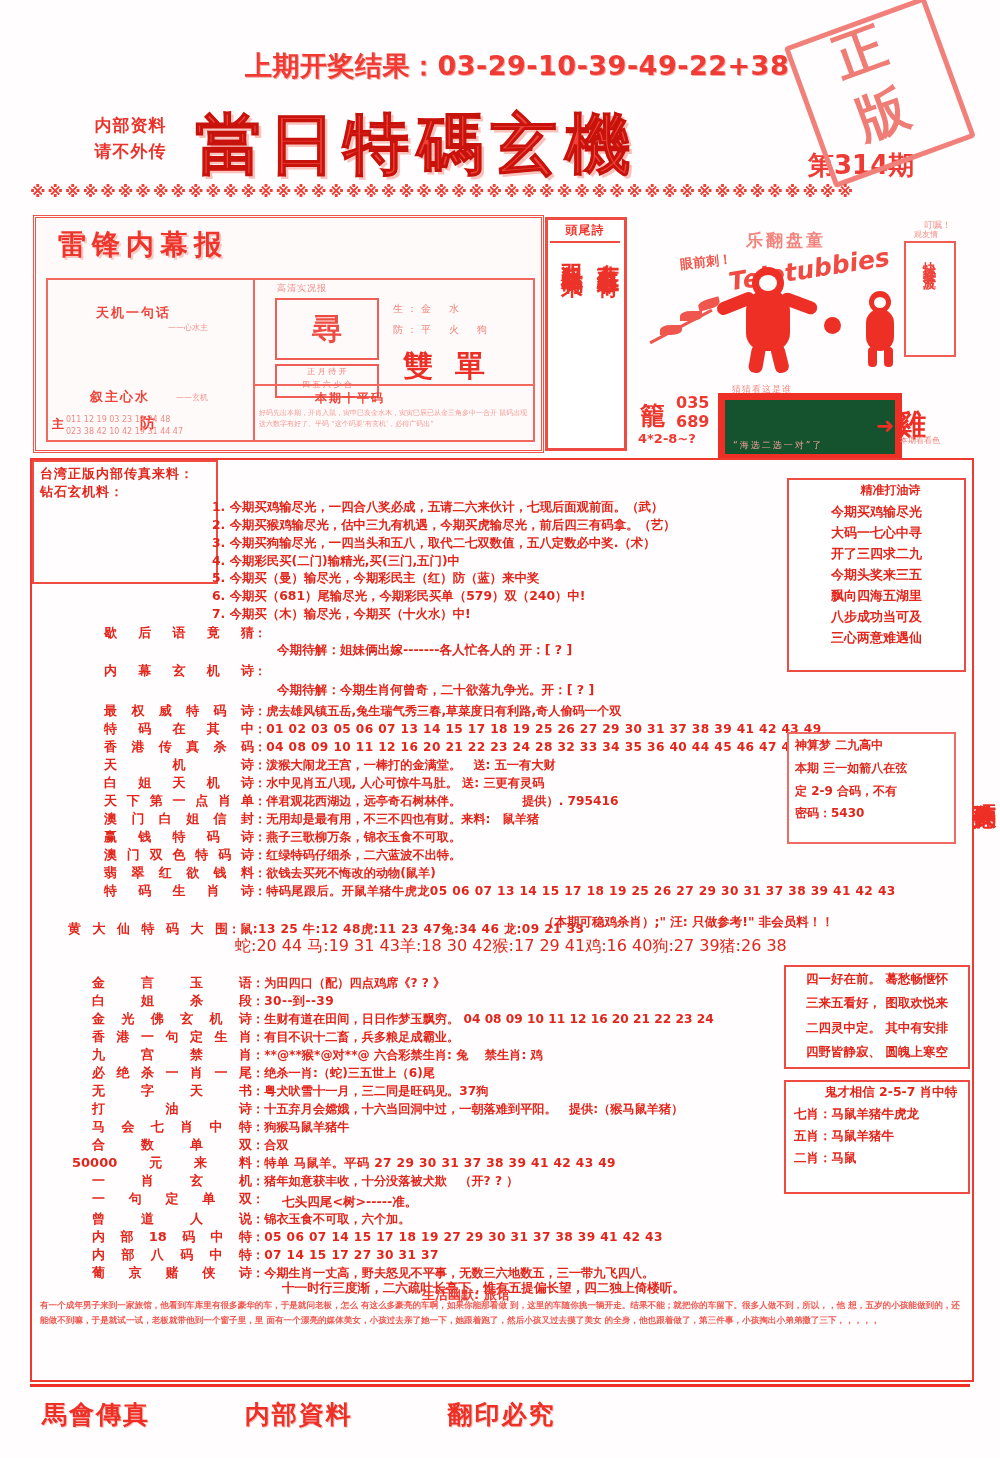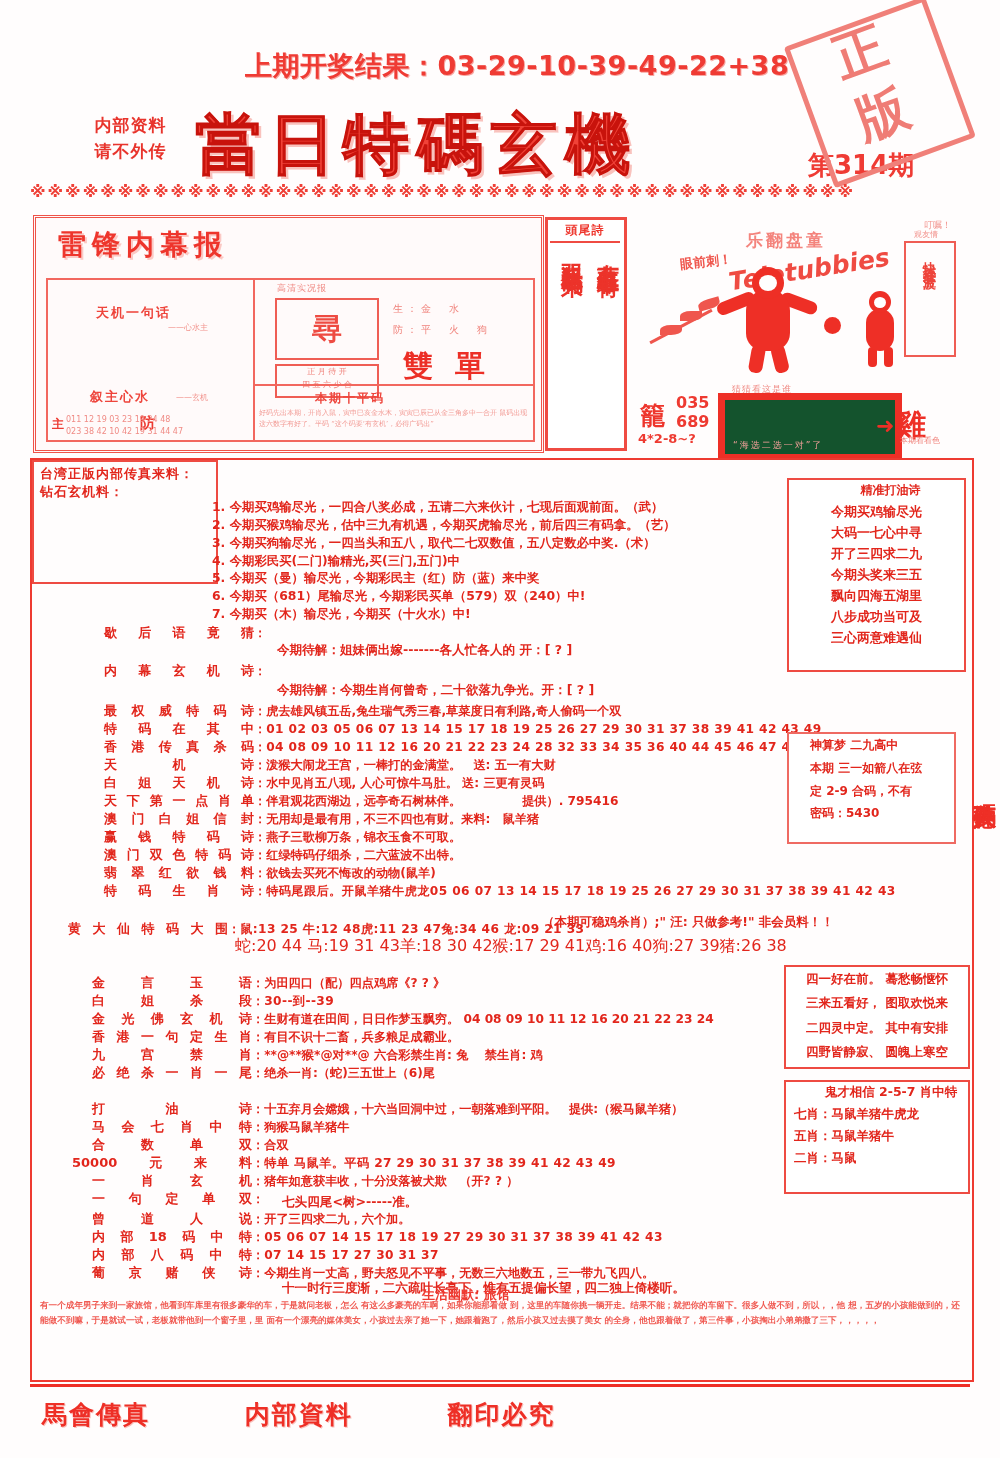--- a/index.html
+++ b/index.html
@@ -174,21 +174,21 @@
 
   .indent-line{position:absolute;left:245px;white-space:nowrap;font-size:12.6px;font-weight:bold;}
 
   
   .rbox{position:absolute;border:2px solid #ee4b42;background:#fff;}
   .rbox .hd{text-align:center;font-size:12px;font-weight:bold;padding:2px 0;margin-left:28px;}
   .rbox .ln{font-size:13px;font-weight:bold;text-align:center;line-height:1.62;white-space:nowrap;}
 
   #poem-box{left:755px;top:18px;width:175px;height:190px;}
   #dream-box{left:755px;top:272px;width:165px;height:108px;border:2px solid #ef6a62;}
-  #dream-box .ln{text-align:left;padding-left:21px;font-size:12px;line-height:1.9;}
+  #dream-box .ln{text-align:left;padding-left:6px;font-size:12px;line-height:1.9;}
   .dream-art{
     position:absolute;left:905px;top:268px;width:60px;
     font-size:23px;font-weight:bold;color:#ee2f26;line-height:1.05;text-align:center;
     writing-mode:vertical-rl;text-orientation:upright;height:116px;
   }
   #couplet-box{left:752px;top:505px;width:182px;height:100px;}
   #couplet-box .ln{font-size:12.5px;line-height:1.95;letter-spacing:0;}
   #seven-box{left:752px;top:620px;width:182px;height:110px;}
   #seven-box .ln{text-align:left;padding-left:8px;font-size:12.5px;line-height:1.75;}
   #seven-box .hd{font-size:12.5px;}
@@ -405,41 +405,44 @@
     </div>
     <div class="kv" style="left:60px;top:566px;">
       <span class="label-mid" style="width:160px;">香港一句定生肖</span><span class="v">：</span><span class="v">有目不识十二畜，兵多粮足成霸业。</span>
     </div>
     <div class="kv" style="left:60px;top:584px;">
       <span class="label-mid" style="width:160px;">九宫禁肖</span><span class="v">：</span><span class="v">**@**猴*@对**@   六合彩禁生肖: 兔　 禁生肖: 鸡</span>
     </div>
     <div class="kv" style="left:60px;top:602px;">
       <span class="label-mid" style="width:160px;">必绝杀一肖一尾</span><span class="v">：</span><span class="v">绝杀一肖:（蛇)三五世上（6)尾</span>
     </div>
+    <div class="kv" style="left:60px;top:620px;">
+      <span class="label-mid" style="width:160px;">无字天书</span><span class="v">：</span><span class="v">粤犬吠雪十一月，三二同是旺码见。37狗</span>
+    </div>
     <div class="kv" style="left:60px;top:638px;">
       <span class="label-mid" style="width:160px;">打油诗</span><span class="v">：</span><span class="v">十五弃月会嫦娥，十六当回洞中过，一朝落难到平阳。　提供:（猴马鼠羊猪）</span>
     </div>
     <div class="kv" style="left:60px;top:656px;">
       <span class="label-mid" style="width:160px;">马会七肖中特</span><span class="v">：</span><span class="v">狗猴马鼠羊猪牛</span>
     </div>
     <div class="kv" style="left:60px;top:674px;">
       <span class="label-mid" style="width:160px;">合数单双</span><span class="v">：</span><span class="v">合双</span>
     </div>
     <div class="kv" style="left:40px;top:692px;">
       <span class="label-mid" style="width:180px;">50000元来料</span><span class="v">：</span><span class="v nums">特单 马鼠羊。平码  27 29 30 31 37 38 39 41 42 43 49</span>
     </div>
     <div class="kv" style="left:60px;top:710px;">
       <span class="label-mid" style="width:160px;">一肖玄机</span><span class="v">：</span><span class="v">猪年如意获丰收，十分没落被犬欺　（开? ? ）</span>
     </div>
     <div class="kv" style="left:60px;top:728px;">
       <span class="label-mid" style="width:160px;">一句定单双</span><span class="v">：</span>
     </div>
     <div class="indent-line" style="top:734px;left:250px;">七头四尾&lt;树&gt;-----准。</div>
     <div class="kv" style="left:60px;top:748px;">
-      <span class="label-mid" style="width:160px;">曾道人说</span><span class="v">：</span><span class="v">开了三四求二九，六个加。</span>
+      <span class="label-mid" style="width:160px;">曾道人说</span><span class="v">：</span><span class="v">锦衣玉食不可取，六个加。</span>
     </div>
     <div class="kv" style="left:60px;top:766px;">
       <span class="label-mid" style="width:160px;">内部18码中特</span><span class="v">：</span><span class="v nums">05 06 07 14 15 17 18 19 27 29 30 31 37 38 39 41 42 43</span>
     </div>
     <div class="kv" style="left:60px;top:784px;">
       <span class="label-mid" style="width:160px;">内部八码中特</span><span class="v">：</span><span class="v nums">07 14 15 17 27 30 31 37</span>
     </div>
     <div class="kv" style="left:60px;top:802px;">
       <span class="label-mid" style="width:160px;">葡京赌侠诗</span><span class="v">：</span><span class="v">今期生肖一丈高，野夫怒见不平事，无数三六地数五，三一带九飞四八。</span>
     </div>

